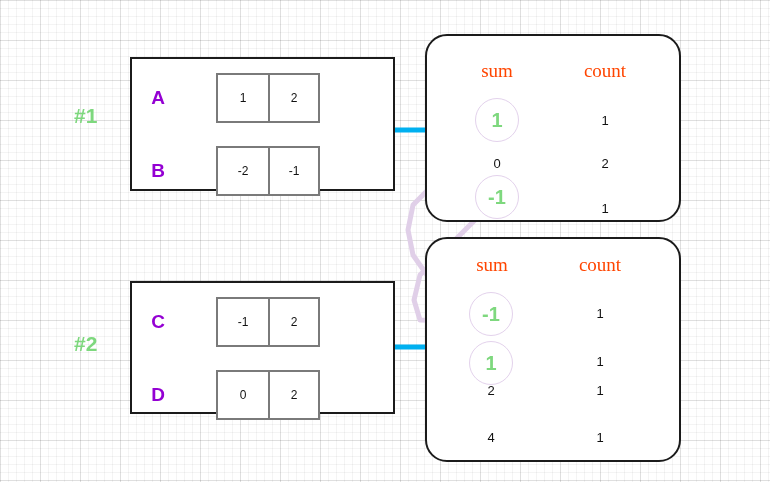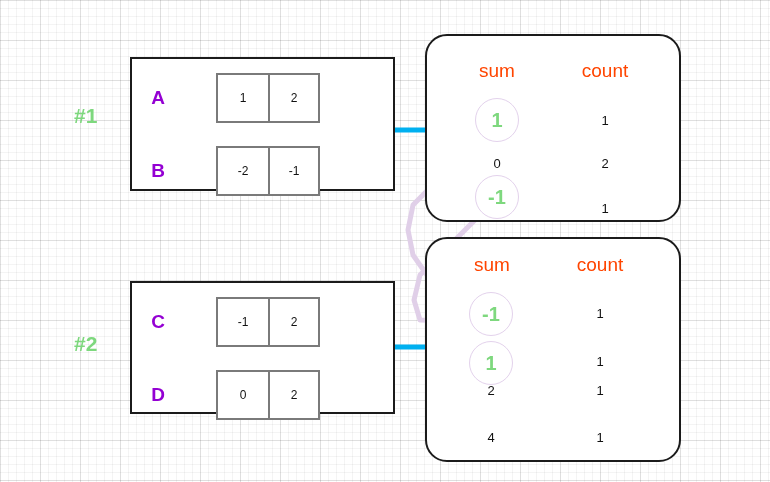--- a/index.html
+++ b/index.html
@@ -79,20 +79,21 @@
   }
   #result-1{left:425px;top:34px;width:256px;height:188px;}
   #result-2{left:425px;top:237px;width:256px;height:225px;}
 
   .col-head{
     position:absolute;
     color:#FF4500;
     font-size:19px;
     white-space:nowrap;
     transform:translateX(-50%);
+    font-family:Liberation Serif, serif;
   }
   .data-val{
     position:absolute;
     font-size:13px;
     color:#111111;
     white-space:nowrap;
     transform:translate(-50%,-50%);
   }
   .data-val.hi{
     color:#7ED87E;

